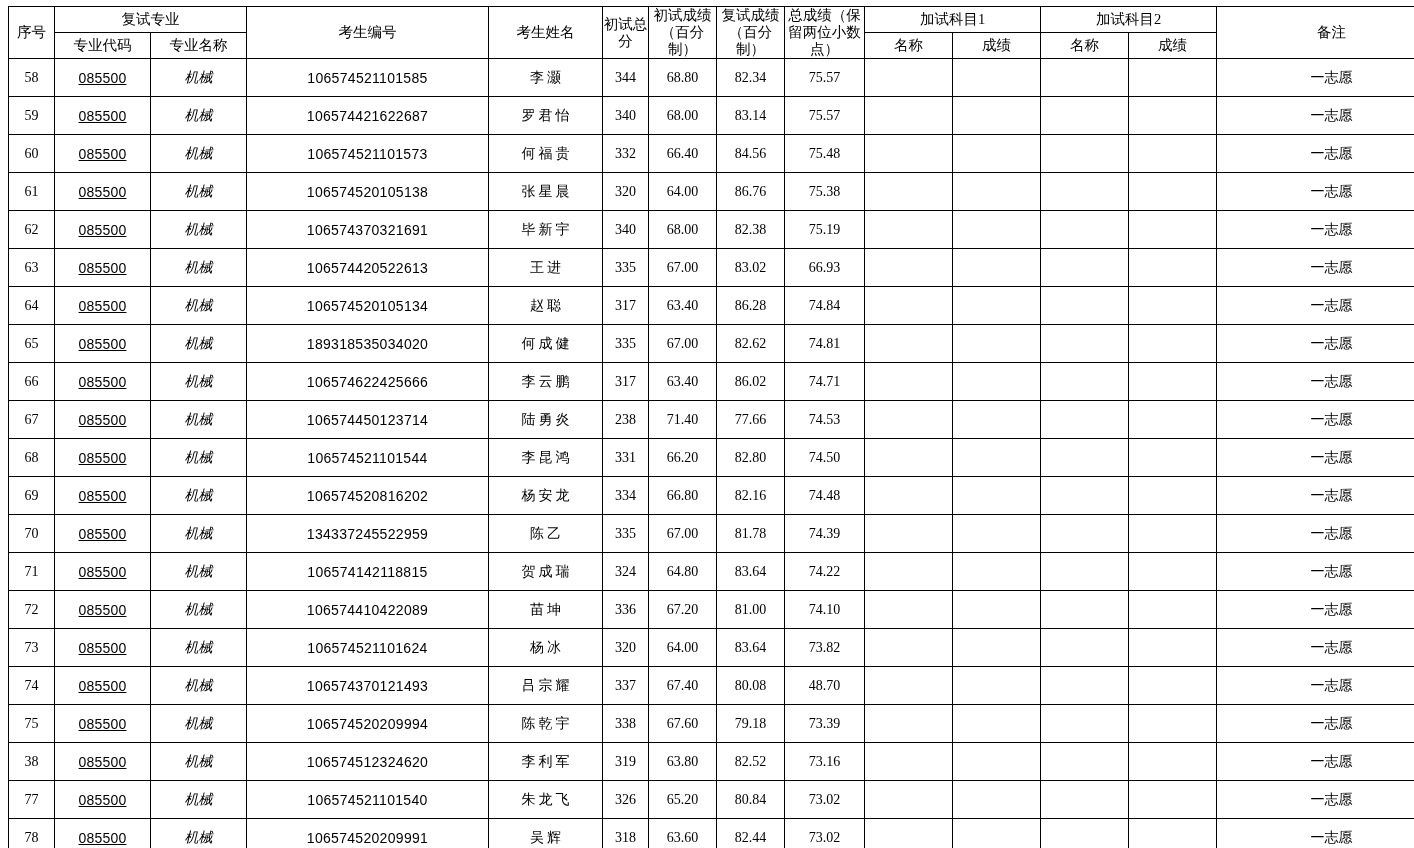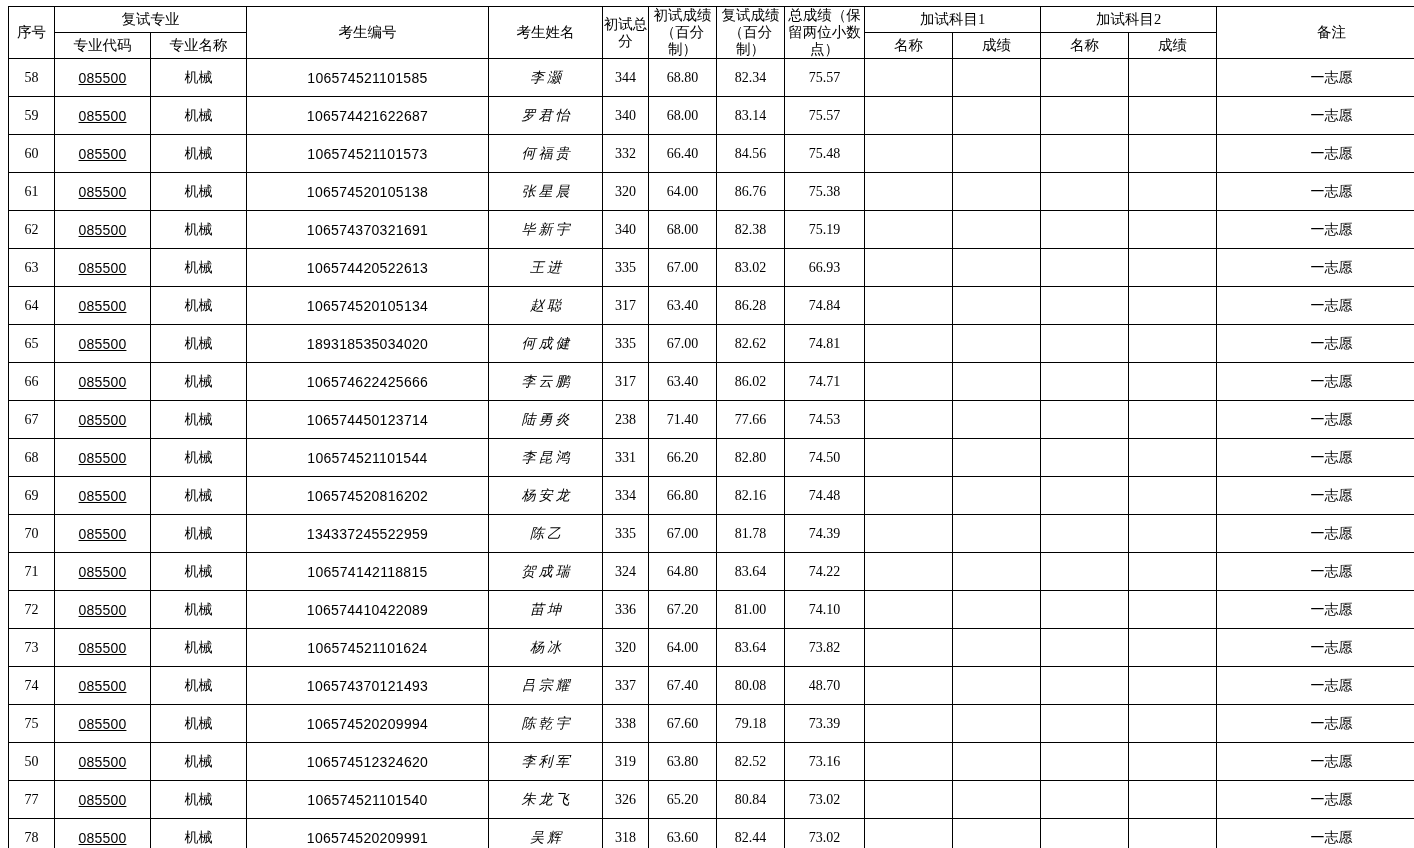--- a/index.html
+++ b/index.html
@@ -52,31 +52,31 @@
     font-size: 14px;
   }
   td.code {
     font-family: "Liberation Sans", sans-serif;
     font-size: 13.5px;
     letter-spacing: 0.2px;
     text-decoration: underline;
   }
   td.major {
     font-size: 14px;
+    font-style: italic;
   }
   td.exnum {
     font-family: Liberation Sans, sans-serif;
     font-size: 14px;
     letter-spacing: 0.3px;
   }
   td.name {
     font-size: 15px;
     letter-spacing: 3px;
     text-indent: 3px;
-    font-style: italic;
   }
   td.num {
     font-family: "Liberation Serif", "DejaVu Serif", serif;
     font-size: 14px;
   }
   td.note {
     font-size: 14px;
   }
   td.blank { }
   
@@ -422,21 +422,21 @@
           <td class="num">67.60</td>
           <td class="num">79.18</td>
           <td class="num">73.39</td>
           <td class="blank"></td>
           <td class="blank"></td>
           <td class="blank"></td>
           <td class="blank"></td>
           <td class="note">一志愿</td>
         </tr>
         <tr>
-          <td class="idx">50</td>
+          <td class="idx">38</td>
           <td class="code">085500</td>
           <td class="major">机械</td>
           <td class="exnum">106574512324620</td>
           <td class="name">李利军</td>
           <td class="num">319</td>
           <td class="num">63.80</td>
           <td class="num">82.52</td>
           <td class="num">73.16</td>
           <td class="blank"></td>
           <td class="blank"></td>

